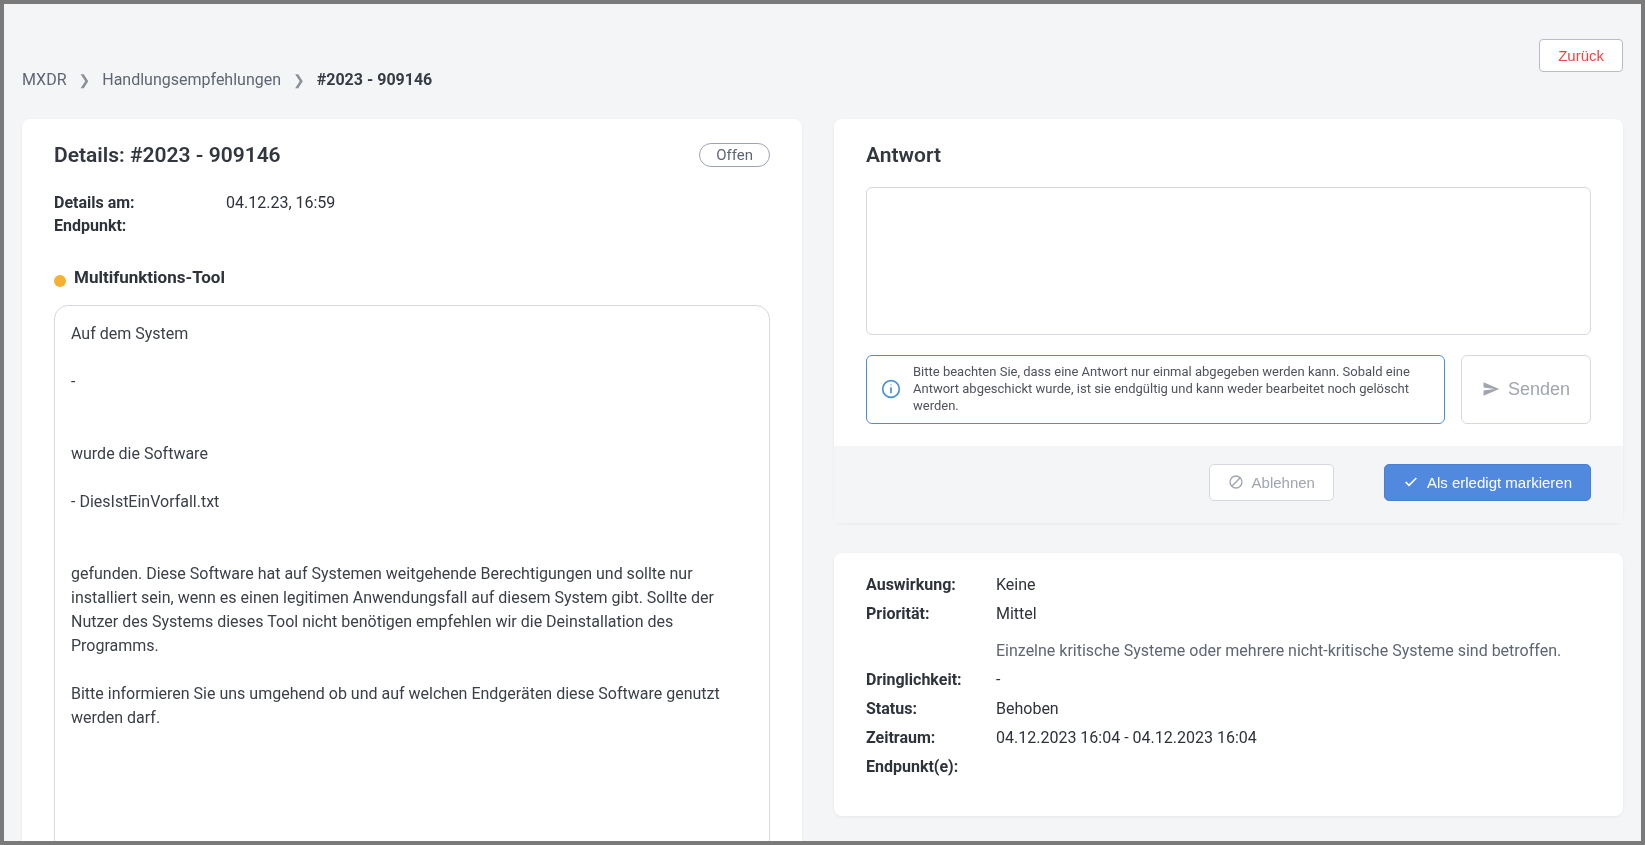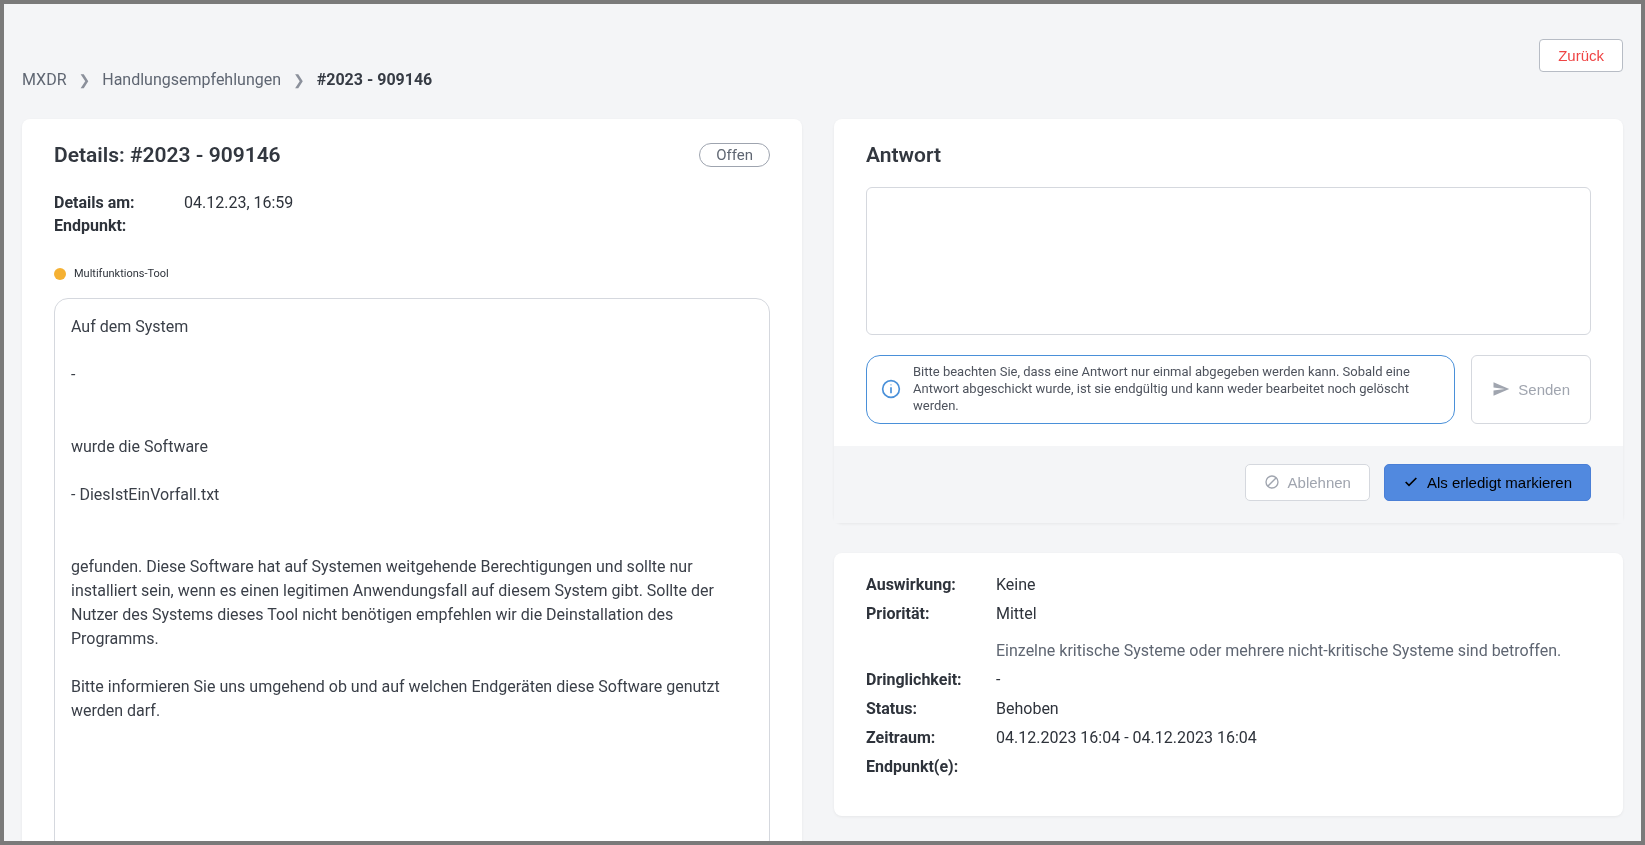--- a/index.html
+++ b/index.html
@@ -79,28 +79,28 @@
     font-size: 15px;
     color: #5f6672;
     background: #fff;
   }
   .meta {
     padding: 12px 32px 6px 32px;
     font-size: 16px;
   }
   .meta-row { display: flex; margin-bottom: 4px; }
   .meta-label { font-weight: 700; width: 130px; color: #2e333b; }
-  .meta-value { color: #2e333b; }
+  .meta-value { color: #2e333b; margin-left: 42px; }
   .tag-row {
     padding: 22px 32px 8px 32px;
     display: flex;
     align-items: flex-end;
     gap: 8px;
-    font-size: 11px;
-    font-weight: 400;
+    font-size: 17px;
+    font-weight: 700;
     color: #2e333b;
   }
   .dot {
     width: 12px; height: 12px; border-radius: 50%;
     background: #f5b133;
     display: inline-block;
   }
   .desc-box {
     margin: 10px 32px 28px 32px;
     border: 1px solid #d5d8de;
@@ -127,21 +127,21 @@
   .reply-row {
     display: flex;
     gap: 16px;
     margin-top: 16px;
     align-items: stretch;
   }
   .info-box {
     flex: 1;
     border: 1px solid #4a90d9;
     background: #fff;
-    border-radius: 14px;
+    border-radius: 6px;
     padding: 8px 14px;
     display: flex;
     gap: 12px;
     align-items: center;
     font-size: 13px;
     color: #4e535d;
     line-height: 1.3;
   }
   .info-icon {
     flex: 0 0 auto;
@@ -149,21 +149,21 @@
     color: #4a90d9;
   }
   .send-btn {
     border: 1px solid #d5d8de;
     background: #fff;
     border-radius: 6px;
     padding: 0 20px;
     display: flex;
     align-items: center;
     gap: 8px;
-    font-size: 15px;
+    font-size: 18px;
     color: #a0a5af;
     cursor: not-allowed;
   }
   .action-row {
     display: flex;
     justify-content: flex-end;
     gap: 14px;
     padding: 18px 32px 22px 32px;
     background: #f4f5f7;
   }
@@ -178,21 +178,22 @@
   }
   .btn-secondary {
     border: 1px solid #d5d8de;
     background: #fff;
     color: #a0a5af;
     cursor: not-allowed;
   }
   .btn-primary {
     border: 1px solid #4a7fd6;
     background: #5189df;
-    color: #000000;
+    color: #ffffff;
+    margin-left: 36px;
   }
   .vorfall-body { padding: 22px 32px 30px 32px; font-size: 16px; }
   .vorfall-row { display: flex; margin-bottom: 10px; }
   .vorfall-label { font-weight: 700; width: 130px; color: #2e333b; flex-shrink: 0; }
   .vorfall-value { color: #2e333b; }
   .vorfall-value .sub { color: #5f6672; font-size: 16px; margin-top: 18px; display: block; }
   .open-icon { color: #4a7fd6; cursor: pointer; }
   svg { display: block; }
 </style>
 </head>

